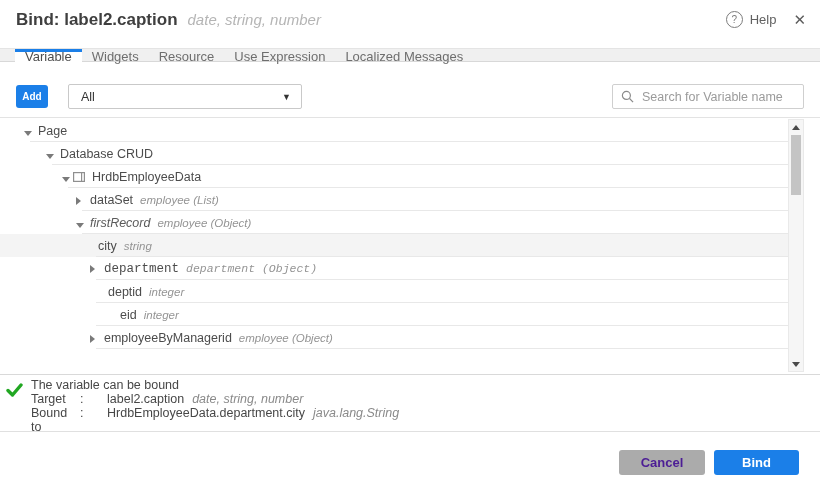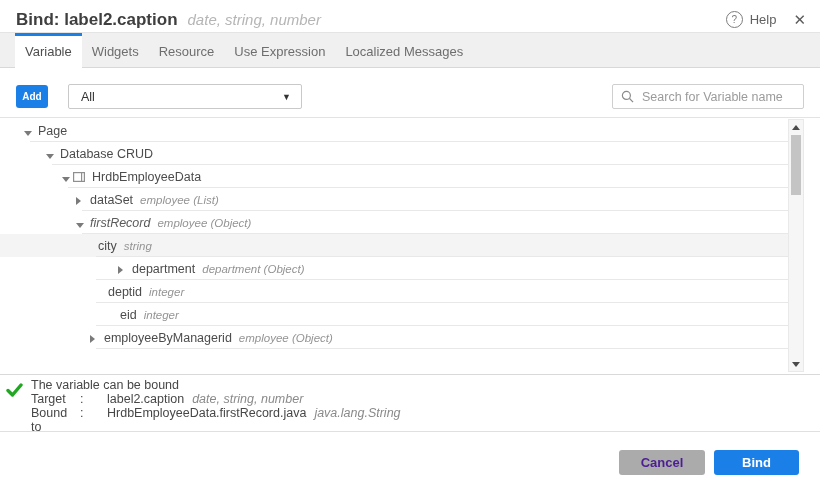--- a/index.html
+++ b/index.html
@@ -9,21 +9,21 @@
   }
   
   .hdr{position:absolute;top:0;left:0;right:0;height:40px;background:#fff;}
   .hdr-title{position:absolute;left:16px;top:10px;font-size:17px;font-weight:bold;color:#3f3f3f;white-space:nowrap;}
   .hdr-sub{font-weight:normal;font-style:italic;color:#b5b5b5;font-size:15px;margin-left:10px;}
   .hdr-right{position:absolute;right:14px;top:11px;display:flex;align-items:center;gap:9px;}
   .help-btn{display:flex;align-items:center;gap:7px;color:#616161;font-size:13px;cursor:pointer;}
   .help-circle{width:15px;height:15px;border:1.2px solid #7c7c7c;border-radius:50%;display:flex;align-items:center;justify-content:center;font-size:10px;color:#7c7c7c;line-height:1;}
   .close-x{font-size:15px;color:#5c5c5c;cursor:pointer;margin-left:8px;line-height:1;}
   
-  .tabbar{position:absolute;top:32px;left:0;right:0;height:36px;background:#f0f0f0;
+  .tabbar{position:absolute;top:48px;left:0;right:0;height:14px;background:#f0f0f0;
     border-top:1px solid #e4e4e4;border-bottom:1px solid #d8d8d8;box-sizing:border-box;
     display:flex;align-items:stretch;padding-left:15px;}
   .tab{display:flex;align-items:center;padding:0 10px;font-size:13px;color:#6e6e6e;cursor:pointer;
     border-top:3px solid transparent;margin-bottom:-1px;border-bottom:1px solid #d8d8d8;box-sizing:border-box;}
   .tab.active{background:#fff;border-top-color:var(--accent,#1b7fe8);border-bottom-color:#fff;color:#4e4e4e;}
   
   .toolbar{position:absolute;top:72px;left:0;right:0;height:46px;background:#fff;border-bottom:1px solid #e3e3e3;box-sizing:border-box;}
   .btn-add{position:absolute;left:16px;top:13px;width:32px;height:23px;background:var(--accent,#1b7fe8);
     color:#ffffff;font-size:10px;font-weight:bold;border:none;border-radius:3px;display:flex;align-items:center;justify-content:center;cursor:pointer;}
   .filter-select{position:absolute;left:68px;top:12px;width:234px;height:25px;border:1px solid #c9c9c9;border-radius:2px;
@@ -156,21 +156,21 @@
         <span class="tlabel ital">firstRecord</span>
         <span class="ttype">employee (Object)</span>
         <i class="sep" style="left: 82px;"></i>
       </div>
       <div class="trow selected" style="padding-left: 80px;">
         <span class="chev-spacer"></span>
         <span class="tlabel">city</span>
         <span class="ttype">string</span>
         <i class="sep" style="left: 96px;"></i>
       </div>
-      <div class="trow" style="padding-left: 118px;">
+      <div class="trow" style="padding-left: 90px; font-family: Liberation Mono, monospace;">
         <span class="chev right"><i></i></span>
         <span class="tlabel">department</span>
         <span class="ttype">department (Object)</span>
         <i class="sep" style="left: 96px;"></i>
       </div>
       <div class="trow" style="padding-left: 90px;">
         <span class="chev-spacer"></span>
         <span class="tlabel">deptid</span>
         <span class="ttype">integer</span>
         <i class="sep" style="left: 96px;"></i>
@@ -207,21 +207,21 @@
   <div id="statrows">
       <div class="stat-row" style="top: 392px;">
         <span class="sl">Target</span>
         <span class="sc">:</span>
         <span class="sv">label2.caption</span>
         <span class="st">date, string, number</span>
       </div>
       <div class="stat-row" style="top: 406px;">
         <span class="sl">Bound to</span>
         <span class="sc">:</span>
-        <span class="sv">HrdbEmployeeData.firstRecord.java</span>
+        <span class="sv">HrdbEmployeeData.department.city</span>
         <span class="st">java.lang.String</span>
       </div>
     </div>
   <div class="divider2"></div>
 
   <button class="btn-cancel">Cancel</button>
   <button class="btn-bind">Bind</button>
 
 </div>
 

